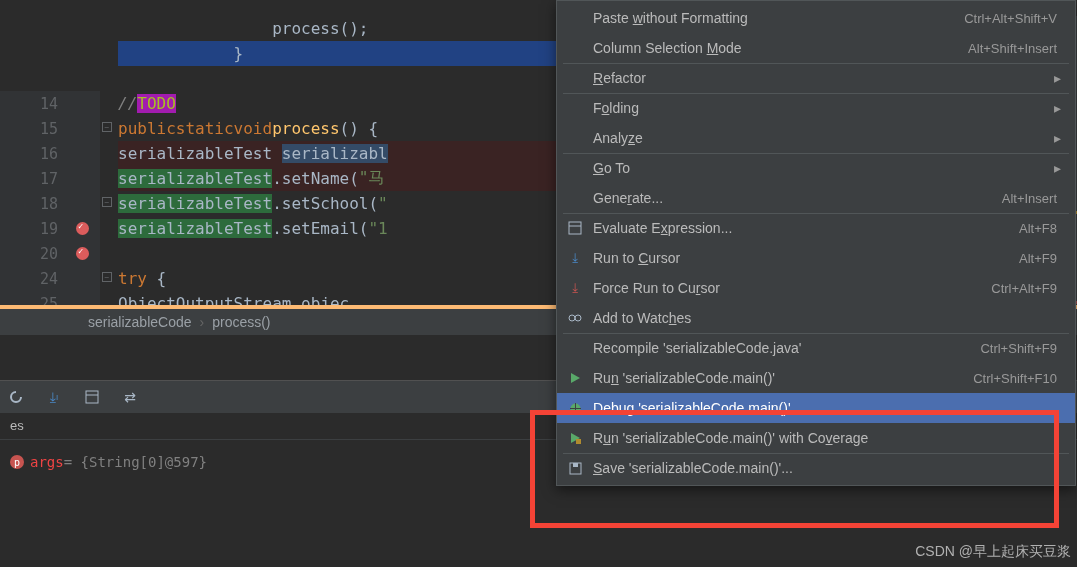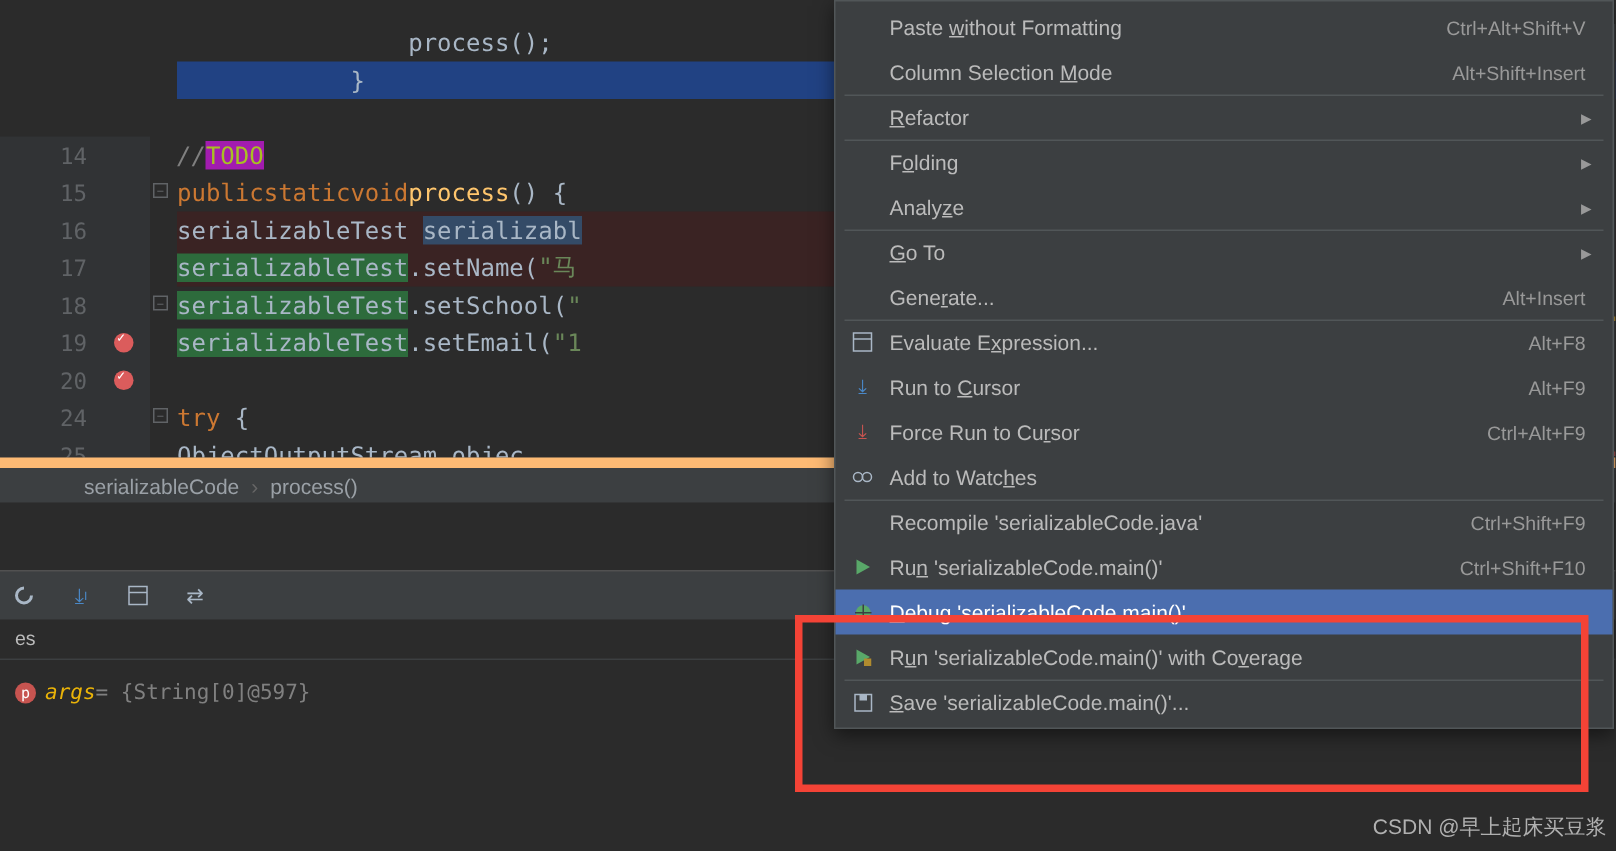--- a/index.html
+++ b/index.html
@@ -47,22 +47,22 @@
 .mtd { color: #ffc66d; }
 .str { color: #6a8759; }
 .comment { color: #808080; font-style: italic; }
 .todo { color: #a8c023; background: #a21caf; }
 .hl { background: #2d6b3c; color: #a9b7c6; }
 .hlsel { background: #344b67; }
 
 .crumbs {
   position: absolute; left: 0; top: 305px; right: 0; height: 30px;
   background: #3c3f41; display: flex; align-items: center;
-  padding-left: 56px; color: #9aa0a6; font-size: 14px;
-  border-top: 7px solid #fdba74;
+  padding-left: 88px; color: #9aa0a6; font-size: 14px;
+  border-top: 4px solid #fdba74;
 }
 .crumbs .sep { margin: 0 8px; color: #666; }
 
 .toolbar {
   position: absolute; left: 0; top: 380px; right: 0; height: 34px;
   background: #3c3f41; border-top: 1px solid #515151;
   border-bottom: 1px solid #2b2b2b;
   display: flex; align-items: center; padding-left: 6px; gap: 18px;
 }
 .toolbar .ico { width: 20px; height: 20px; display: flex; align-items: center; justify-content: center; }
@@ -77,21 +77,21 @@
 }
 .panel .vars {
   padding: 10px 0 0 0; font-family: Consolas, monospace; font-size: 14px;
 }
 .panel .vars .row { height: 24px; display: flex; align-items: center; padding-left: 10px; }
 .panel .p-icon {
   width: 14px; height: 14px; background: #c75450; border-radius: 50%;
   color: #fff; font-size: 10px; display: inline-flex; align-items: center;
   justify-content: center; margin-right: 6px;
 }
-.panel .varname { color: #eab308; font-style: italic; }
+.panel .varname { color: #ef4444; }
 .panel .varval { color: #808080; }
 
 .menu {
   position: absolute; left: 556px; top: 0; width: 520px;
   background: #3c3f41; border: 1px solid #515658;
   box-shadow: 0 4px 12px rgba(0,0,0,0.5);
   padding: 2px 0;
 }
 .mitem {
   height: 30px; display: flex; align-items: center;

